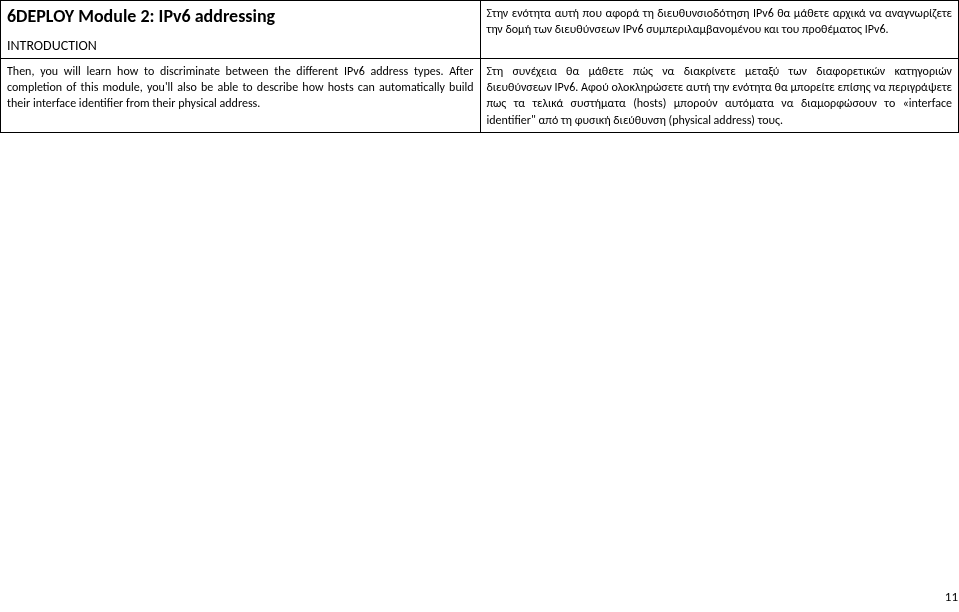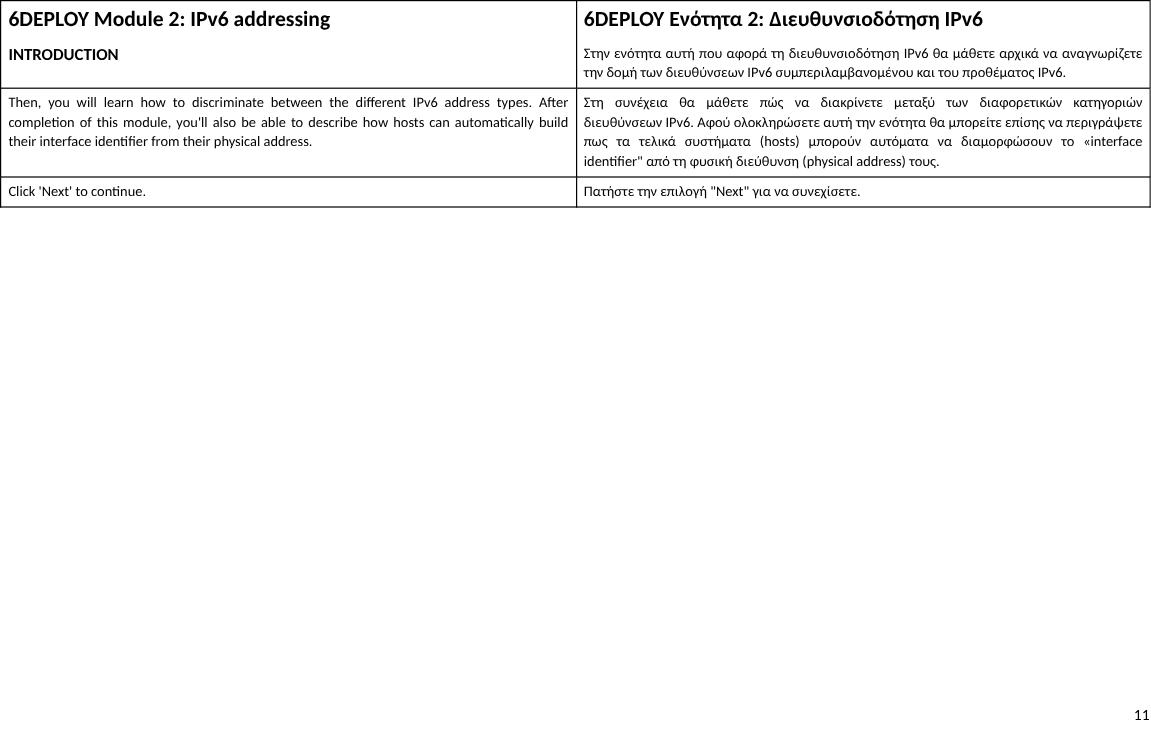--- a/index.html
+++ b/index.html
@@ -42,22 +42,22 @@
       font-weight: bold;
       margin-bottom: 10px;
     }
     .title-right {
       font-size: 18px;
       font-weight: bold;
       margin-bottom: 10px;
     }
     .subtitle {
       font-size: 14px;
-      font-weight: bold;
-      margin-bottom: 12px;
+      font-weight: normal;
+      margin-bottom: 0;
     }
     .paragraph {
       font-size: 12px;
       line-height: 1.35;
       text-align: justify;
     }
     .page-number {
       position: absolute;
       bottom: 8px;
       right: 1px;
@@ -67,37 +67,28 @@
 </head>
 <body>
 
 <div class="table-container">
   <div class="row">
     <div class="cell-left">
       <div class="title-left">6DEPLOY Module 2:  IPv6 addressing</div>
       <div class="subtitle">INTRODUCTION</div>
     </div>
     <div class="cell-right">
-      <div class="title-right">6DEPLOY Ενότητα 2:  Διευθυνσιοδότηση IPv6</div>
       <div class="paragraph">Στην ενότητα αυτή που αφορά τη διευθυνσιοδότηση IPv6 θα μάθετε αρχικά να αναγνωρίζετε την δομή των διευθύνσεων IPv6 συμπεριλαμβανομένου και του προθέματος IPv6.</div>
     </div>
   </div>
 
   <div class="row">
     <div class="cell-left">
       <div class="paragraph">Then, you will learn how to discriminate between the different IPv6 address types. After completion of this module, you'll also be able to describe how hosts can automatically build their interface identifier from their physical address.</div>
     </div>
     <div class="cell-right">
       <div class="paragraph">Στη συνέχεια θα μάθετε πώς να διακρίνετε μεταξύ των διαφορετικών κατηγοριών διευθύνσεων IPv6. Αφού ολοκληρώσετε αυτή την ενότητα θα μπορείτε επίσης να περιγράψετε πως τα τελικά συστήματα (hosts) μπορούν αυτόματα να διαμορφώσουν το «interface identifier" από τη φυσική διεύθυνση (physical address) τους.</div>
     </div>
   </div>
 
-  <div class="row">
-    <div class="cell-left">
-      <div class="paragraph">Click 'Next' to continue.</div>
-    </div>
-    <div class="cell-right">
-      <div class="paragraph">Πατήστε την επιλογή "Next" για να συνεχίσετε.</div>
-    </div>
-  </div>
 </div>
 
 <div class="page-number">11</div>
 
 </body></html>

